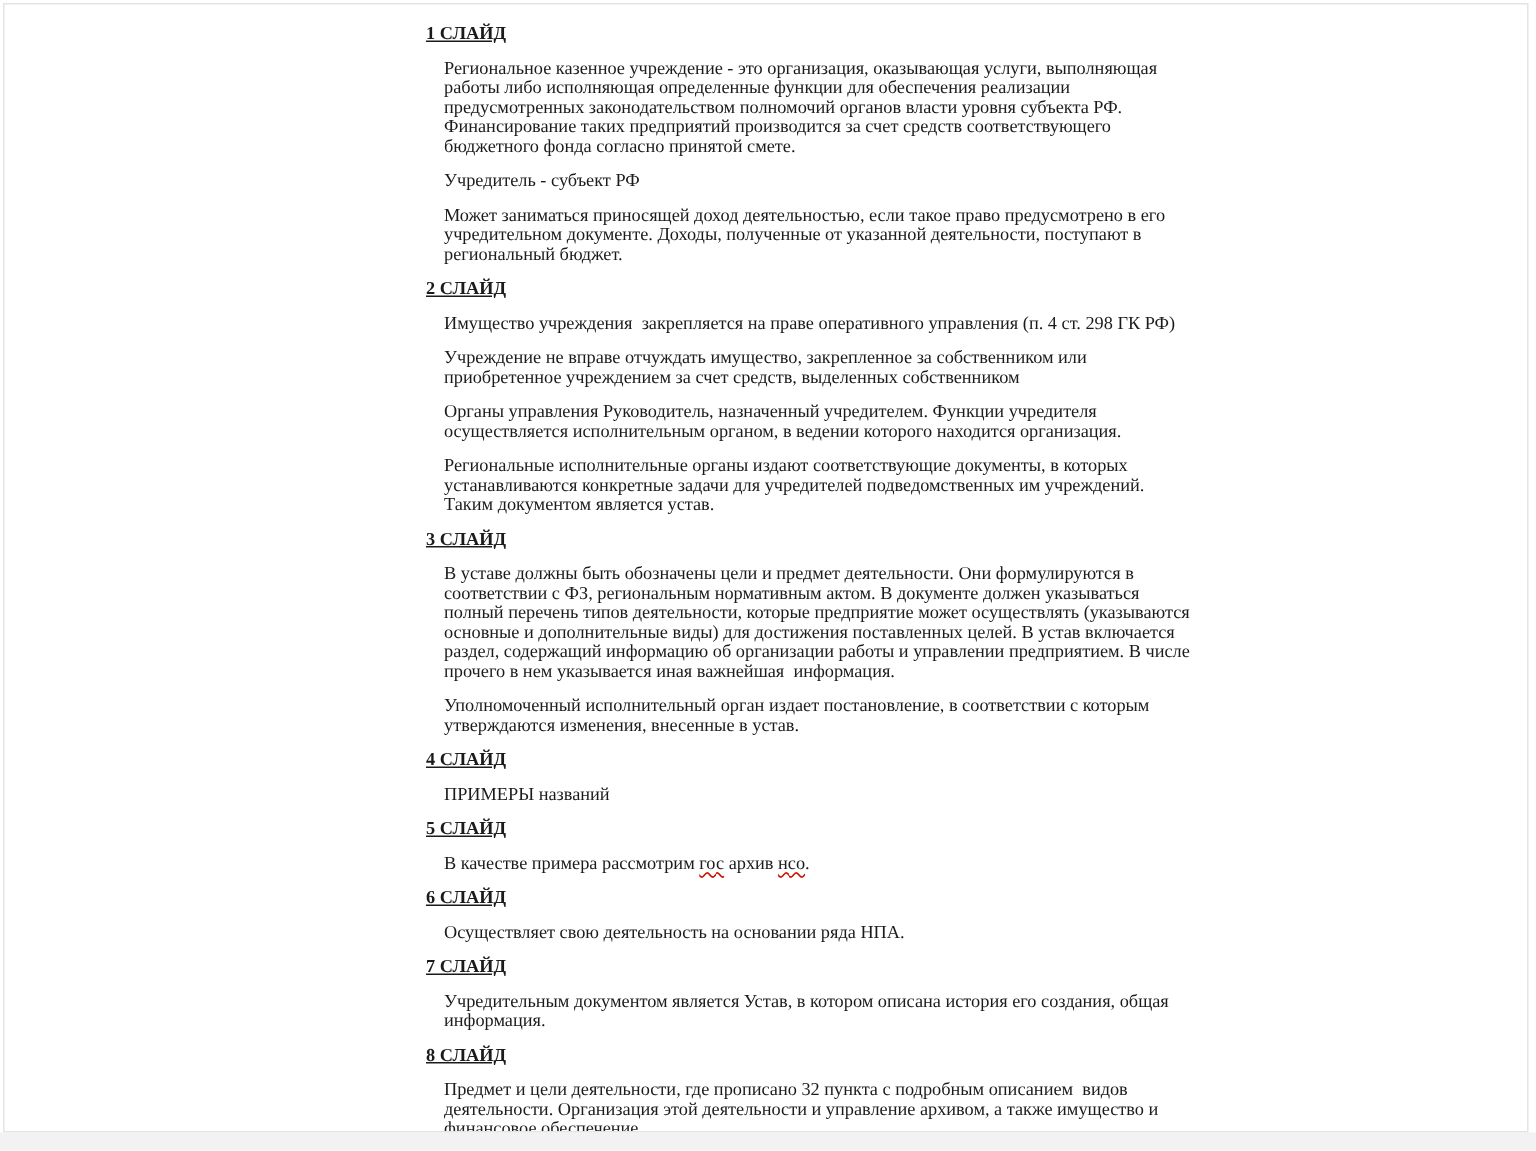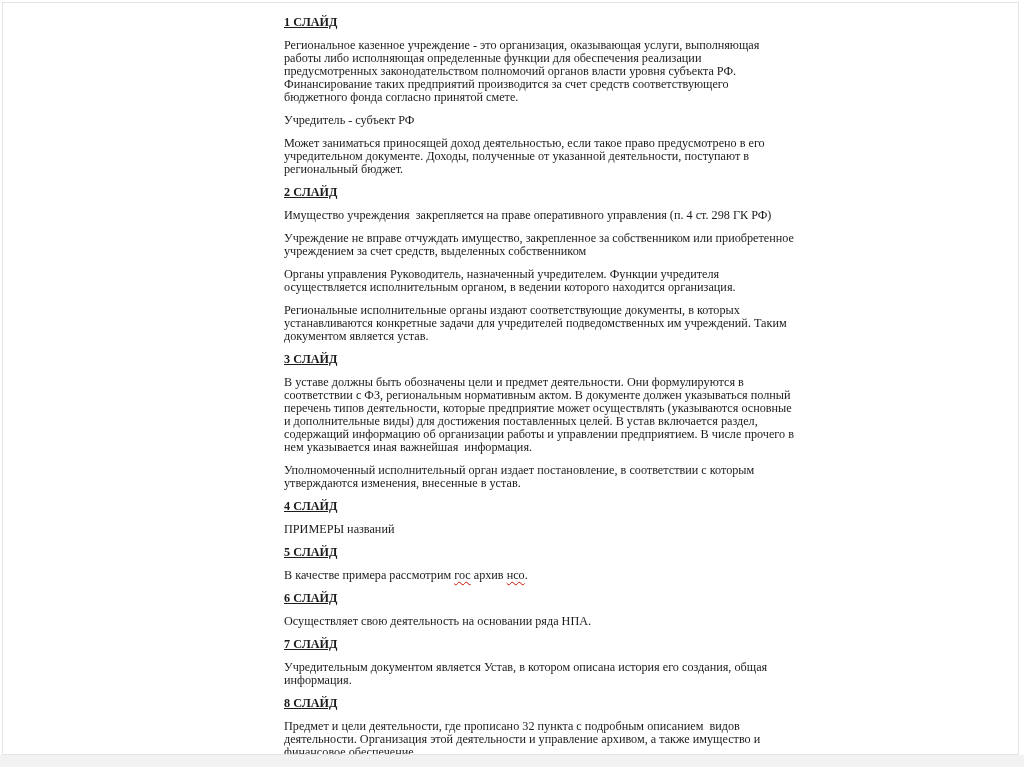--- a/index.html
+++ b/index.html
@@ -37,21 +37,21 @@
     white-space: pre-wrap;
   }
   .doc h2 {
     font-size: 12.2px;
     line-height: 13px;
     font-weight: bold;
     text-decoration: underline;
     margin: 0 0 10px 0;
   }
   .doc p {
-    margin: 0 0 10px 0;
+    margin: 0 0 10px 12px;
   }
   .misspelled {
     text-decoration-line: underline;
     text-decoration-style: wavy;
     text-decoration-color: var(--misspell-color, #cc1100);
     text-decoration-thickness: 1px;
     text-decoration-skip-ink: none;
     text-underline-offset: 2px;
   }
 </style>

